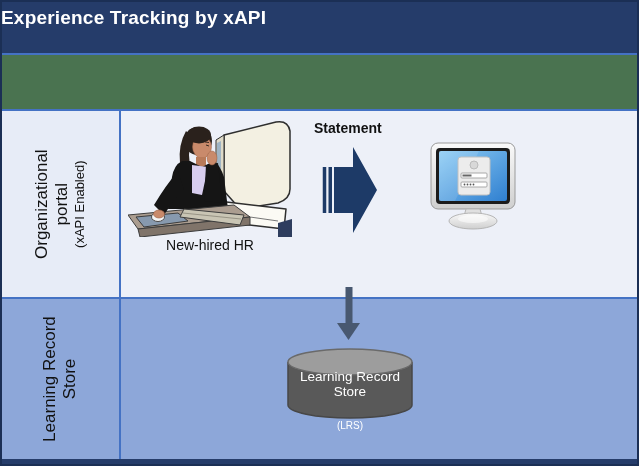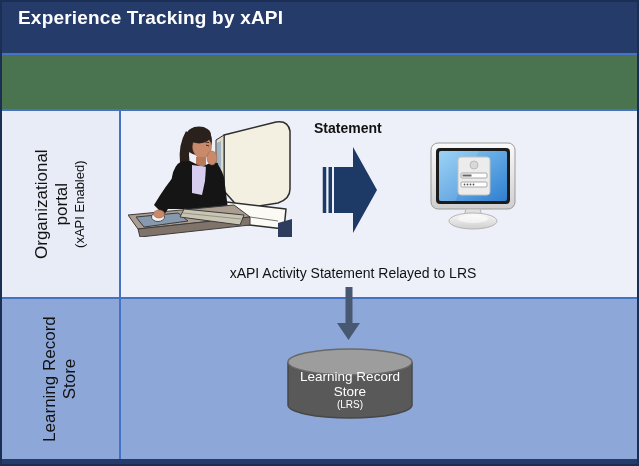--- a/index.html
+++ b/index.html
@@ -22,21 +22,21 @@
     position:relative;width:639px;height:466px;overflow:hidden;
     background:var(--portal-content-bg);
   }
   .frame-overlay{position:absolute;inset:0;border:2px solid var(--outer-border);z-index:60;pointer-events:none;}
   .abs{position:absolute;}
   .header{
     left:0;top:0;width:639px;height:55px;background:var(--header-bg);
     border-bottom:2px solid var(--border-blue);box-sizing:border-box;
   }
   .header .title{
-    color:#ffffff;font-size:19px;font-weight:bold;padding:7px 0 0 18px;letter-spacing:.2px;
+    color:#ffffff;font-size:19px;font-weight:bold;padding:7px 0 0 1px;letter-spacing:.2px;
   }
   .band{
     left:0;top:55px;width:639px;height:56px;background:var(--band-green);
     border-bottom:2px solid var(--border-blue);box-sizing:border-box;
   }
   .row-portal{left:0;top:111px;width:639px;height:188px;background:var(--portal-content-bg);
     border-bottom:2px solid var(--border-blue);box-sizing:border-box;}
   .row-lrs{left:0;top:299px;width:639px;height:160px;background:var(--lrs-bg);}
   .footer{left:0;top:459px;width:639px;height:7px;background:var(--header-bg);}
   .sidebar{
@@ -46,21 +46,21 @@
   }
   .sidebar.portal{background:var(--portal-sidebar-bg);}
   .sidebar.lrs{background:var(--lrs-bg);}
   .vlabel{transform:rotate(-90deg);text-align:center;color:var(--text-dark);white-space:nowrap;}
   .vlabel .big{font-size:17px;line-height:1.18;}
   .vlabel .small{font-size:13px;line-height:1.25;}
   .caption{font-size:14px;color:var(--text-dark);text-align:center;}
   .caption.bold{font-weight:bold;text-align:left;}
   .cyl-text{color:#ffffff;text-align:center;line-height:1.12;}
   .cyl-text .l{font-size:13.5px;}
-  .cyl-text .s{font-size:10px;}
+  .cyl-text .s{font-size:10px;margin-top:21px;}
 </style>
 </head>
 <body>
 
 <div id="stage">
 
   <div class="abs header">
     <div class="title">Experience Tracking by xAPI</div>
   </div>
 
@@ -101,20 +101,21 @@
       <path d="M0,100 L106,90 L122,102 L10,114 Z" fill="#ab9d90" stroke="#3c3c3c" stroke-width="1" stroke-linejoin="round"></path>
       <path d="M10,114 L122,102 L122,110 L12,122 Z" fill="#80746a" stroke="#3c3c3c" stroke-width="1"></path>
       <path d="M8,102 L50,98 L60,106 L16,112 Z" fill="#8799ae" stroke="#3c3c3c" stroke-width="1"></path>
       <ellipse cx="30" cy="102" rx="6.5" ry="4.5" fill="#f4f4f4" stroke="#4a4a4a" stroke-width="1"></ellipse>
       <path d="M56,94 L116,100 L112,110 L52,102 Z" fill="#c9c5b4" stroke="#3c3c3c" stroke-width="1"></path>
       <path d="M55,98 L113,104" stroke="#8a8678" stroke-width="0.8" fill="none"></path>
 
       <path d="M50,56 Q38,70 26,90 L36,100 Q46,84 56,74 Z" fill="#151515"></path>
       <ellipse cx="31" cy="99" rx="5.5" ry="4" fill="#c98a6b" stroke="#9c6247" stroke-width="0.6"></ellipse>
     </svg>
+    <div class="abs caption" style="left:150px;top:126px;width:120px;">New-hired HR</div>
 
     <div class="abs caption bold" style="left:314px;top:9px;">Statement</div>
     <svg class="abs" style="left:322px;top:34px;" width="56" height="90" viewBox="0 0 56 90">
       <rect x="0.75" y="22" width="3.5" height="46" style="fill:var(--arrow-navy)"></rect>
       <rect x="6.5" y="22" width="3.5" height="46" style="fill:var(--arrow-navy)"></rect>
       <path d="M12,22 H31 V2 L55,45 L31,88 V68 H12 Z" style="fill:var(--arrow-navy)"></path>
     </svg>
 
     <svg class="abs" style="left:428px;top:30px;" width="90" height="92" viewBox="0 0 90 92">
       <defs>
@@ -138,21 +139,20 @@
       <rect x="33" y="41" width="26" height="5" rx="1" fill="#ffffff" stroke="#a8a8a8"></rect>
       <circle cx="36.5" cy="43.5" r="0.9" fill="#555555"></circle>
       <circle cx="39.5" cy="43.5" r="0.9" fill="#555555"></circle>
       <circle cx="42.5" cy="43.5" r="0.9" fill="#555555"></circle>
       <circle cx="45.5" cy="43.5" r="0.9" fill="#555555"></circle>
       <path d="M38,68 h14 l2,7 h-18 z" fill="#e0e0e0" stroke="#b5b5b5"></path>
       <ellipse cx="45" cy="80" rx="24" ry="8" fill="url(#sil)" stroke="#b5b5b5"></ellipse>
       <ellipse cx="45" cy="78" rx="15" ry="4" fill="#ffffff" opacity="0.55"></ellipse>
     </svg>
 
-    <div class="abs caption" style="left:180px;top:154px;width:346px;">xAPI Activity Statement Relayed to LRS</div>
   </div>
 
   <div class="abs row-lrs">
     <div class="abs sidebar lrs">
       <div class="vlabel">
         <div class="big">Learning Record</div>
         <div class="big">Store</div>
       </div>
     </div>
   </div>

